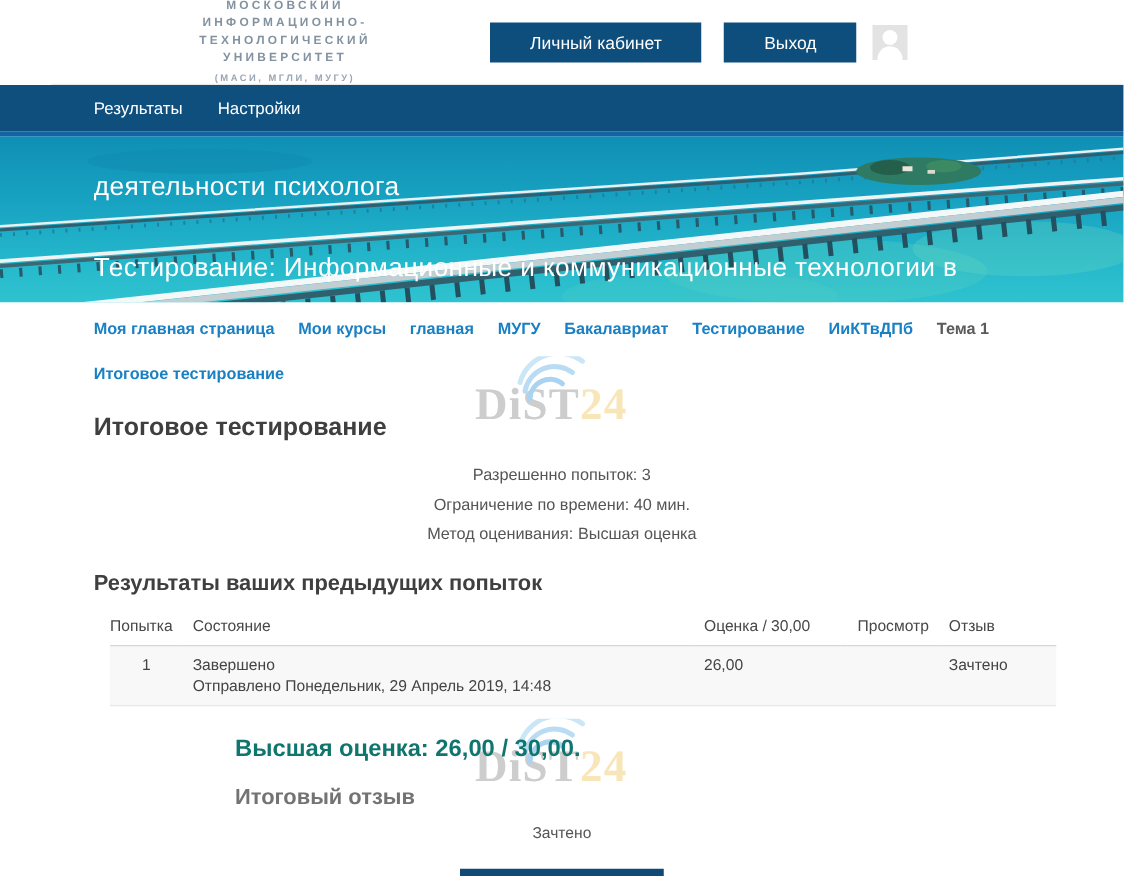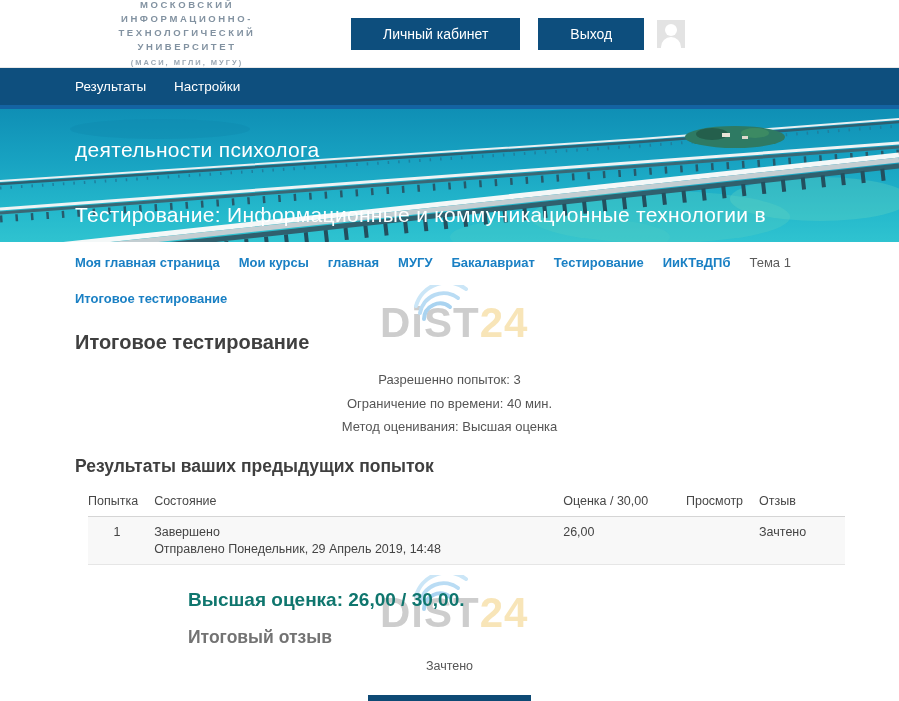--- a/index.html
+++ b/index.html
@@ -1,21 +1,21 @@
 <!DOCTYPE html>
 <html><head>
 <meta charset="utf-8">
 <style>
   * { margin:0; padding:0; box-sizing:border-box; }
   html,body { background:#fff; }
   body { font-family:"Liberation Sans", sans-serif; }
   .page { position:relative; width:899px; height:701px; overflow:hidden; background:#fff; margin:0 auto; }
 
   
-  .header { display:flex; align-items:center; height:68px; background:#fff; padding-left:63px; border-bottom:1px solid #e9e9e9; }
+  .header { display:flex; align-items:center; height:68px; background:#fff; padding-left:63px; border-bottom:1px solid #e9e9e9;margin-left:41px; }
   .logo { width:248px; text-align:center; color:#8292a1; line-height:14px; }
   .logo .l-main { font-size:9.5px; font-weight:bold; letter-spacing:2.6px; }
   .logo .l-sub { font-size:7.5px; font-weight:bold; letter-spacing:2px; margin-top:2px; color:#9aa7b3; }
   .hdr-buttons { display:flex; gap:18px; margin-left:40px; }
   .btn-primary { background:#0d4e7d; color:#fff; border:none; font-family:"Liberation Sans",sans-serif; font-size:14px; padding:8px 32px; cursor:pointer; }
   .avatar { width:28px; height:28px; background:#e3e3e3; margin-left:13px; position:relative; overflow:hidden; }
   .avatar .head { position:absolute; left:8px; top:4px; width:12px; height:12px; border-radius:50%; background:#fff; }
   .avatar .bodyshape { position:absolute; left:4px; top:17px; width:20px; height:14px; border-radius:10px 10px 0 0; background:#fff; }
 
   
@@ -25,24 +25,24 @@
   
   .banner { position:relative; height:137px; border-top:4px solid #1463a2; background:linear-gradient(180deg,#0f8fb5 0%, #18a3c2 40%, #25b9cc 78%, #2fc3d0 100%); overflow:hidden; }
   .banner svg.scene { position:absolute; left:0; top:0; width:899px; height:133px; }
   .banner-title { position:absolute; left:75px; top:8px; color:#fff; font-size:21px; font-weight:400; line-height:65px; letter-spacing:0.3px; z-index:2; }
 
   
   .content { position:relative; background:#fff; }
   .breadcrumbs { padding:13px 60px 0 75px; font-size:13px; font-weight:bold; line-height:16px; position:relative; z-index:1; }
   .bc-row2 { margin-top:20px; }
   .bc-link { color:#1a80c4; margin-right:19px; text-decoration:none; cursor:pointer; }
-  .bc-plain { color:#5b5b5b; font-weight:normal; margin-right:19px; }
+  .bc-plain { color:#5b5b5b; font-weight:bold; margin-right:19px; }
 
   .watermark { position:absolute; left:380px; width:220px; z-index:0; }
-  .wm-text { font-size:42px; font-weight:bold; letter-spacing:1px; color:#cdcdcd; line-height:46px; }
+  .wm-text { font-size:36px; font-weight:bold; letter-spacing:1px; color:#cdcdcd; line-height:46px;font-family:Liberation Serif, serif; }
   .wm-orange { color:#f8e5b8; }
   .wm-arcs { position:absolute; left:30px; top:-15px; }
 
   .quiz-title { margin:24px 0 0 75px; font-size:20px; font-weight:bold; color:#3f3f3f; position:relative; z-index:1; }
   .quiz-info { margin-top:14px; text-align:center; font-size:13px; color:#555; line-height:23.5px; position:relative; z-index:1; }
 
   .results-heading { margin:17px 1px 0 75px; font-size:17.5px; font-weight:bold; color:#3f3f3f; position:relative; z-index:1; }
 
   table.results { margin:12px 0 0 88px; width:757px; border-collapse:collapse; font-size:12.5px; color:#444; position:relative; z-index:1; }
   table.results th { text-align:left; font-weight:400; color:#474747; padding:5px 8px 8px 8px; border-bottom:1px solid #d5d5d5; }

